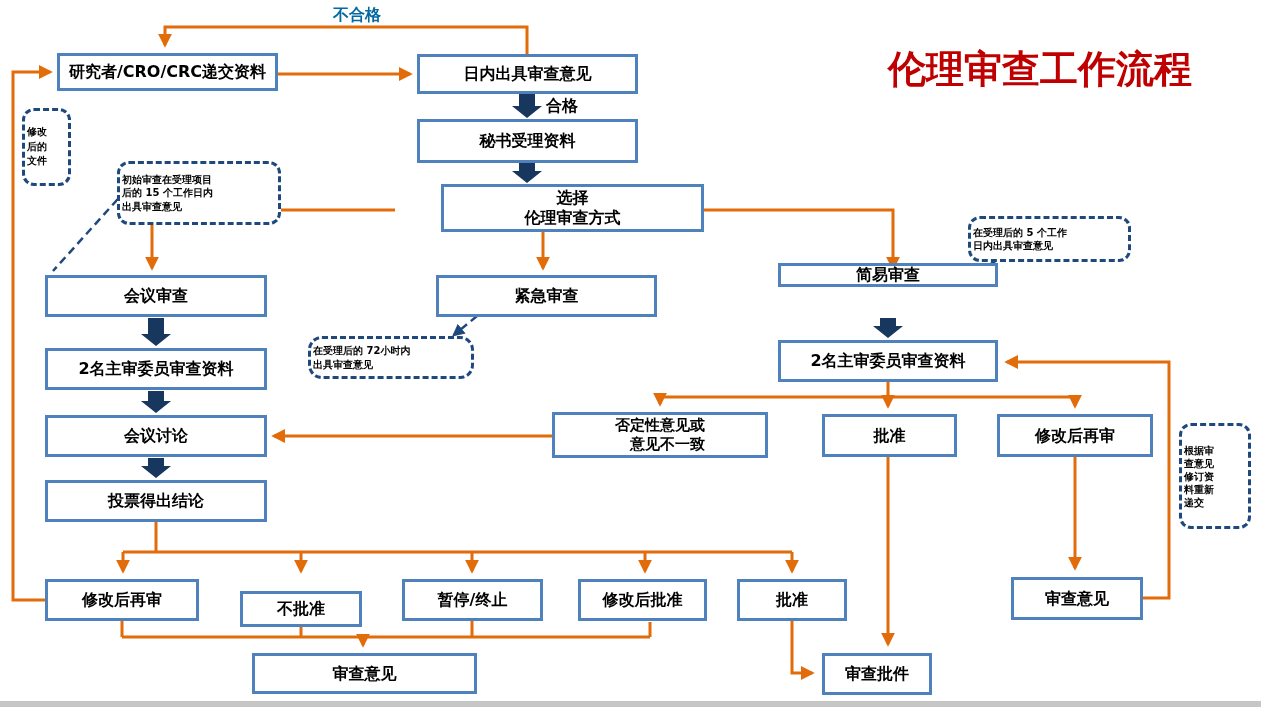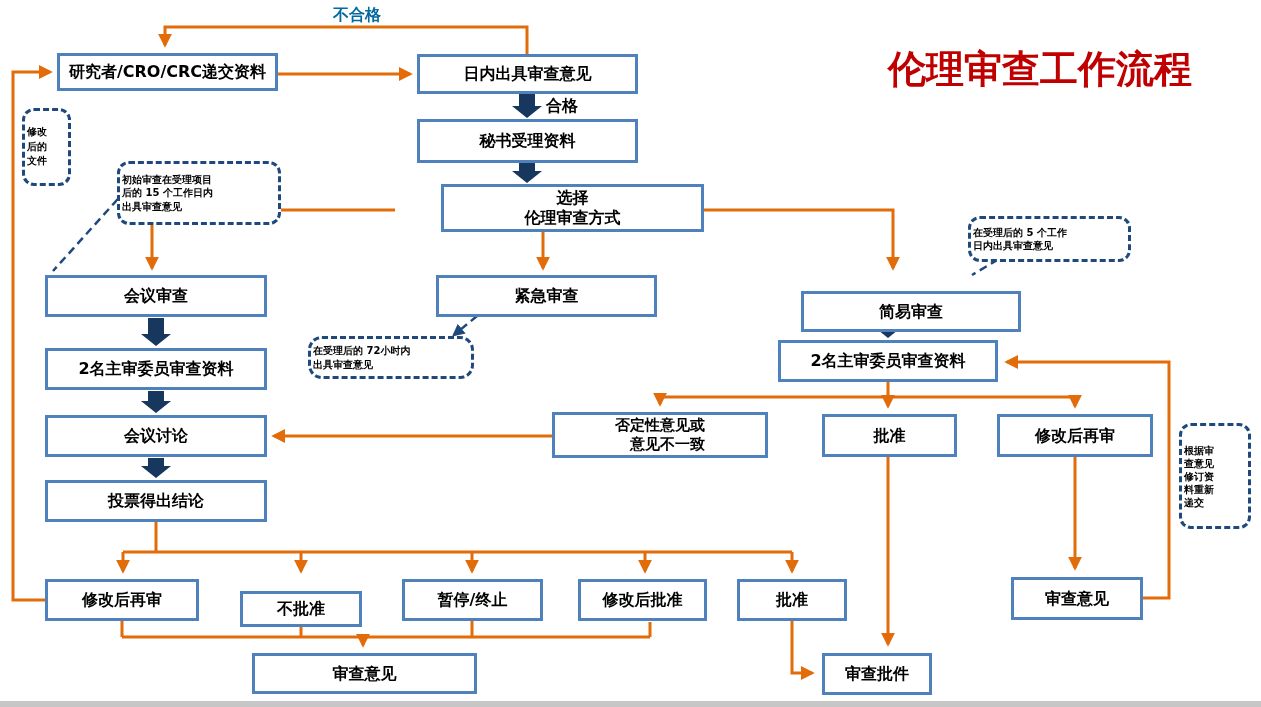--- a/index.html
+++ b/index.html
@@ -32,21 +32,21 @@
   
   #n-researcher{left:57px;top:53px;width:221px;height:38px;}
   #n-sec-form{left:417px;top:54px;width:221px;height:40px;}
   #n-sec-accept{left:417px;top:119px;width:221px;height:44px;}
   #n-choose{left:410px;top:184px;width:263px;height:48px;margin-left:31px;}
   #n-meeting{left:45px;top:275px;width:222px;height:42px;}
   #n-reviewers-l{left:45px;top:348px;width:222px;height:42px;}
   #n-discuss{left:45px;top:415px;width:222px;height:42px;}
   #n-vote{left:45px;top:480px;width:222px;height:42px;}
   #n-urgent{left:436px;top:275px;width:221px;height:42px;}
-  #n-simple{left:778px;top:291px;width:220px;height:41px;margin-left:23px;}
+  #n-simple{left:778px;top:263px;width:220px;height:24px;}
   #n-reviewers-r{left:778px;top:340px;width:220px;height:42px;}
   #n-negative{left:552px;top:412px;width:216px;height:46px;font-size:15px;text-align:right;}
   #n-approve-mid{left:822px;top:414px;width:135px;height:43px;}
   #n-revise-right{left:997px;top:414px;width:156px;height:43px;}
   #n-revise-bottom{left:45px;top:579px;width:154px;height:42px;}
   #n-not-approve{left:240px;top:591px;width:122px;height:36px;}
   #n-suspend{left:402px;top:579px;width:141px;height:42px;}
   #n-revise-approve{left:578px;top:579px;width:129px;height:42px;}
   #n-approve-bottom{left:737px;top:579px;width:110px;height:42px;}
   #n-opinion-bottom{left:252px;top:653px;width:225px;height:41px;}

